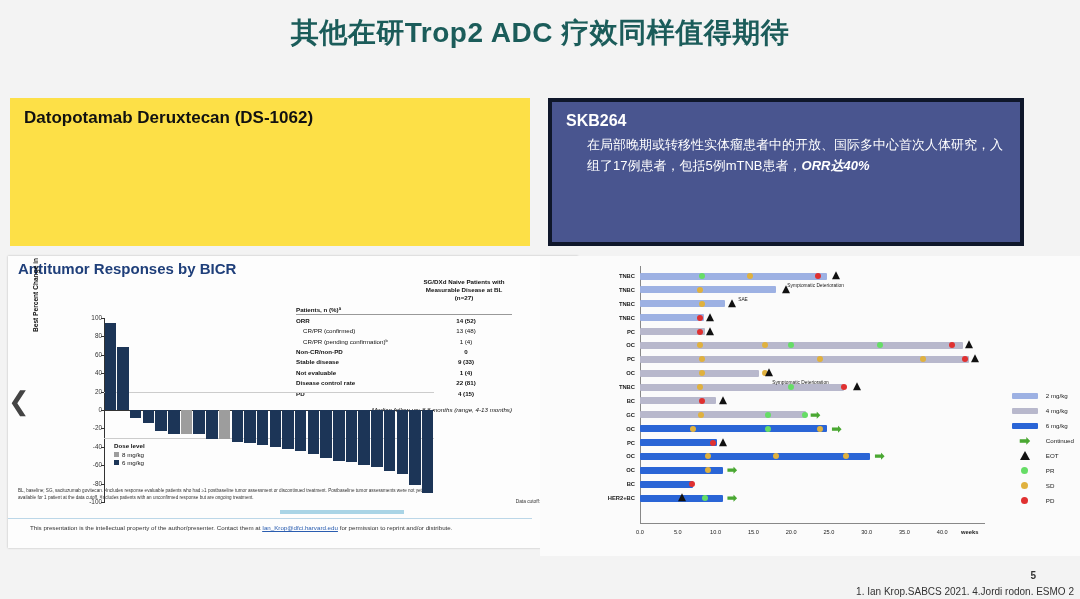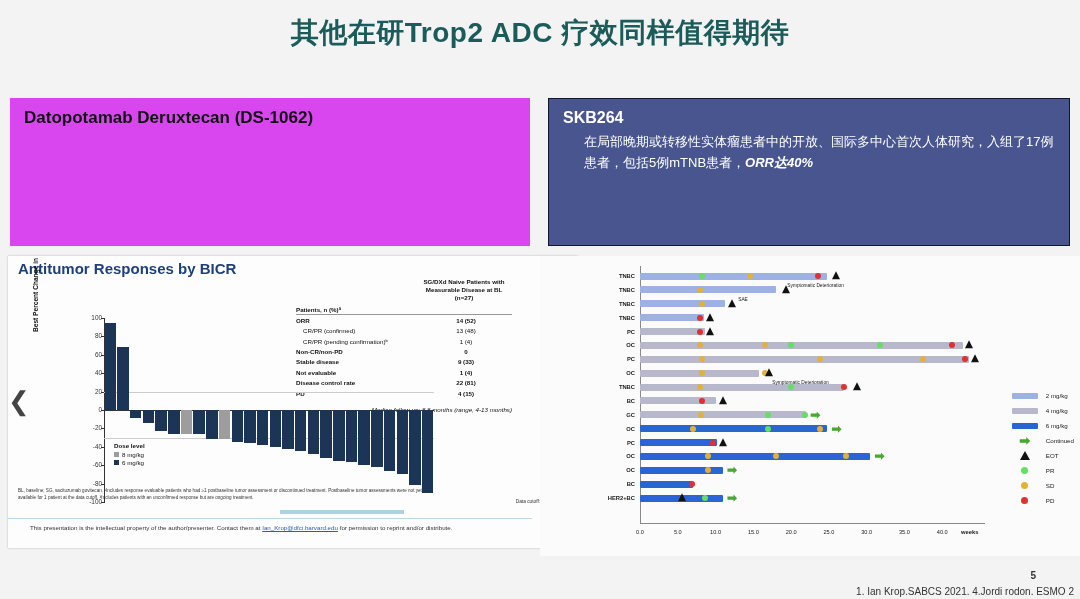--- a/index.html
+++ b/index.html
@@ -5,22 +5,22 @@
   html,body{margin:0;padding:0;}
   body{width:1080px;height:599px;background:#f2f2f2;font-family:"Liberation Sans",sans-serif;overflow:hidden;position:relative;}
   .slide{position:absolute;inset:0;background:#f3f3f3;}
 
   
   .title{position:absolute;top:14px;left:0;width:1080px;text-align:center;
     font-size:28px;font-weight:bold;color:#1b5c5a;letter-spacing:.5px;}
 
   
   .box{position:absolute;padding:10px 14px 12px 14px;box-sizing:border-box;}
-  .box-red{left:10px;top:98px;width:520px;height:148px;background:#d946ef;}
-  .box-blue{left:548px;top:98px;width:522px;height:148px;background:#49558f;border:1px solid #0f172a;}
+  .box-red{left:10px;top:98px;width:520px;height:148px;background:#fde047;}
+  .box-blue{left:548px;top:98px;width:476px;height:148px;background:#49558f;border:4px solid #0f172a;}
   .box h3{margin:0 0 5px 0;font-size:17px;font-weight:bold;color:#111;}
   .box-blue h3{color:#fff;font-size:16px;}
   .box p{margin:0;font-size:15.5px;line-height:1.55;color:#111;}
   .box-blue p{color:#fff;font-size:13px;line-height:1.6;margin-left:21px;}
   .hl{font-style:italic;font-weight:bold;color:#1c2a55;}
   .box-blue .hl{color:#fff;}
 
   
   .fig-left{position:absolute;left:8px;top:256px;width:524px;height:292px;background:#fdfdfd;
     box-shadow:0 0 2px rgba(0,0,0,.25);overflow:hidden;padding-left:46px;}

